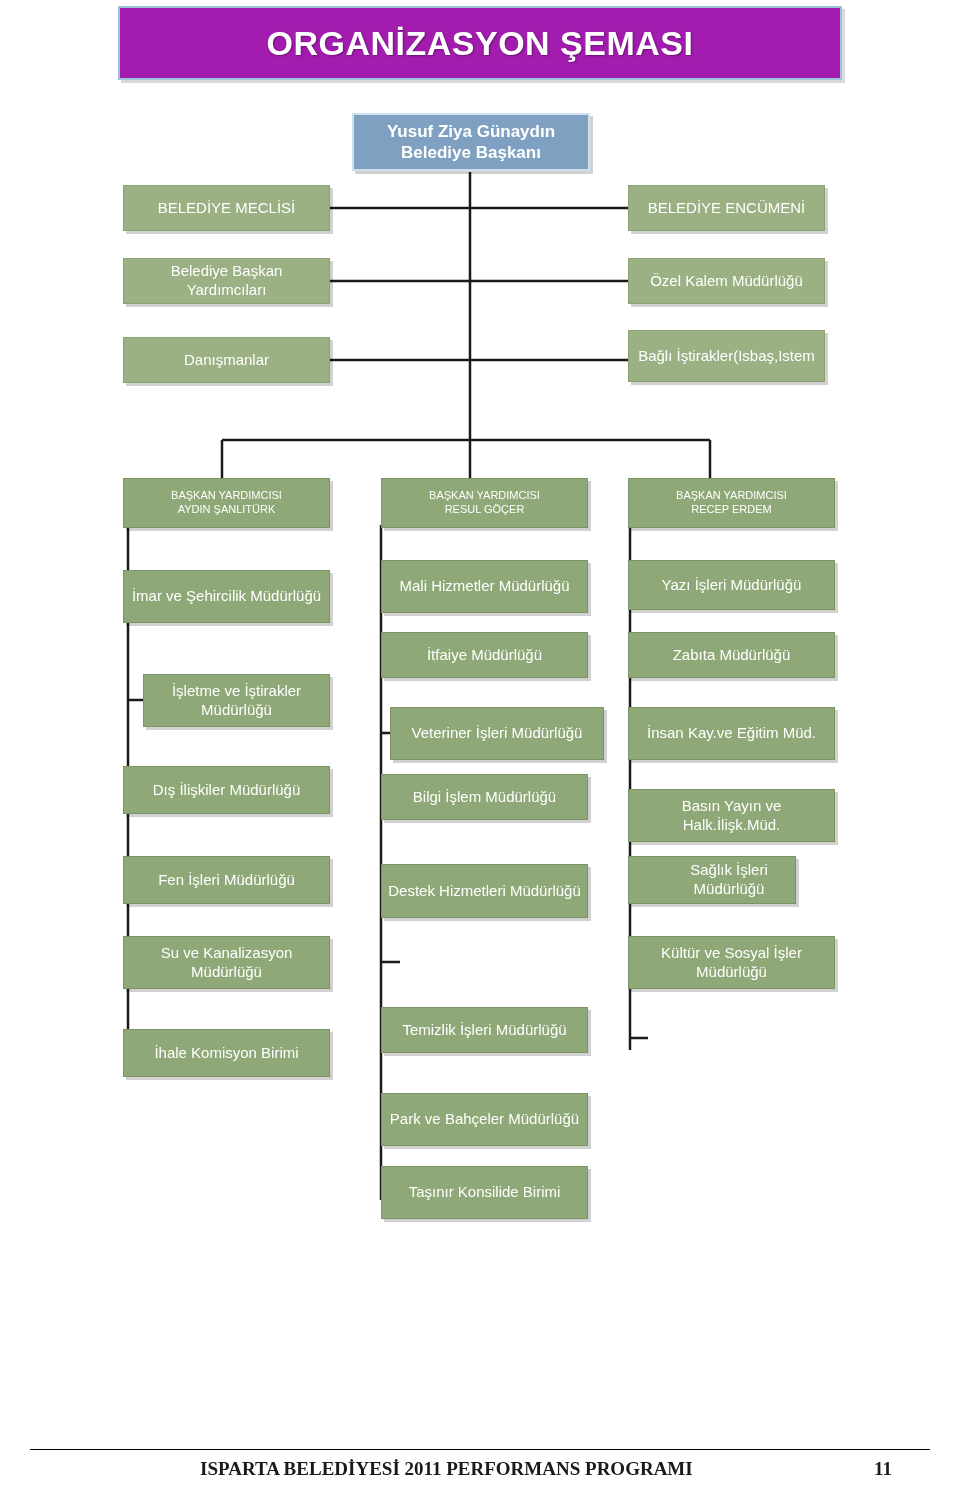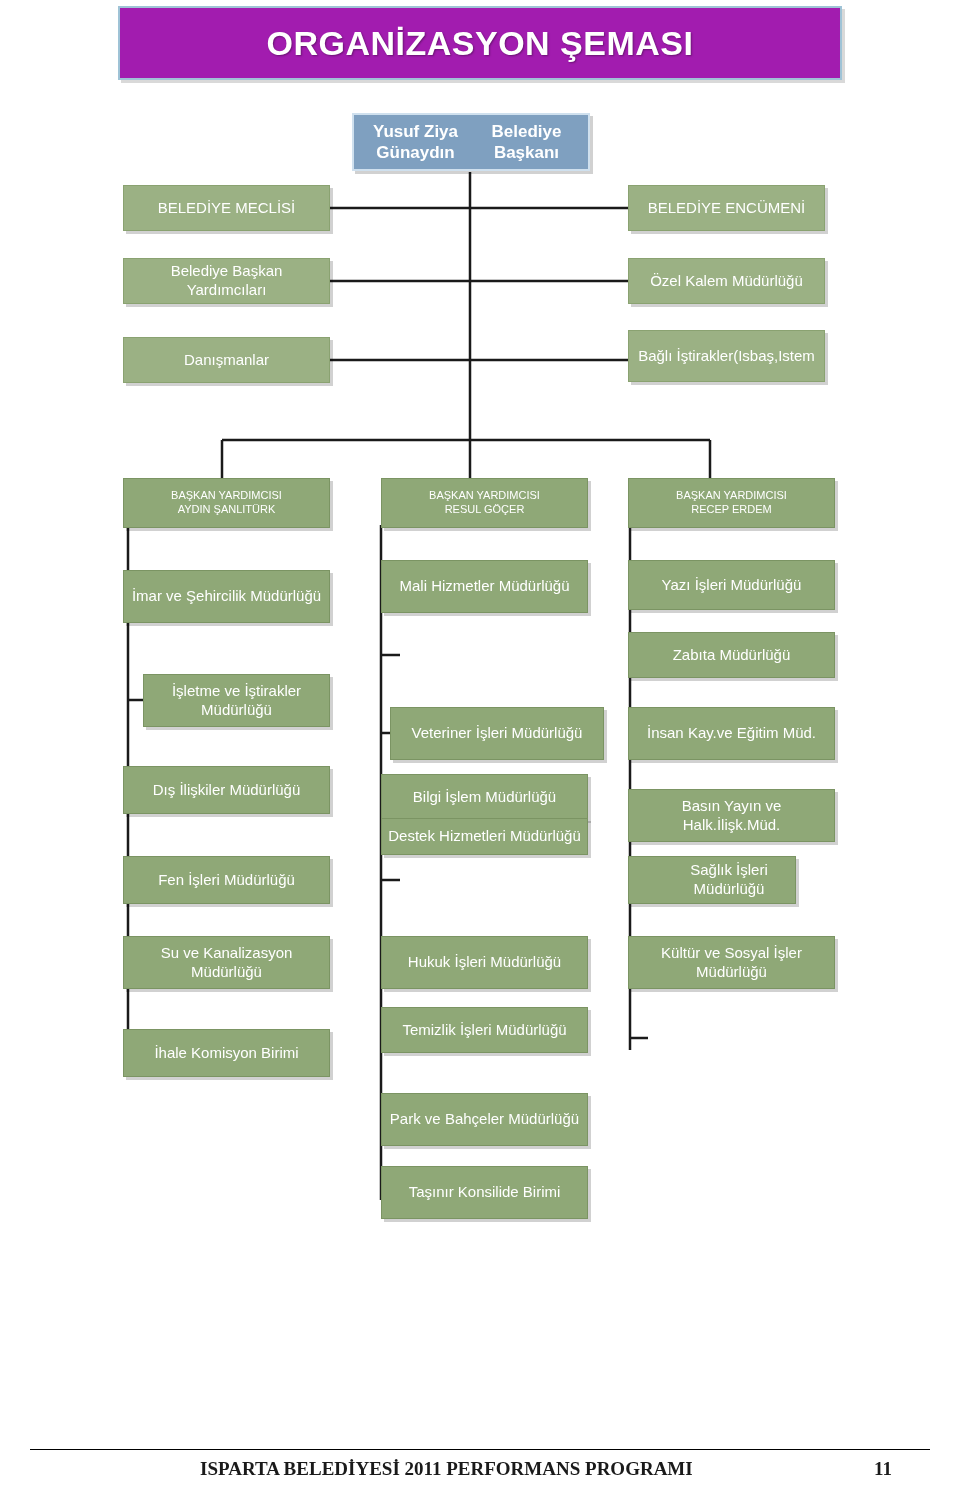--- a/index.html
+++ b/index.html
@@ -125,21 +125,21 @@
       <path d="M630 880 L648 880"></path>
       <path d="M630 962 L648 962"></path>
       <path d="M630 1038 L648 1038"></path>
     </g>
   </svg>
 
   <div class="title-banner">
     <span class="txt">ORGANİZASYON ŞEMASI</span>
   </div>
 
-  <div class="box chief" style="left:352px;top:113px;width:238px;height:58px;">
+  <div class="box chief" style="left:352px;top:113px;width:238px;height:58px;flex-direction:column;">
     <div class="inner">Yusuf Ziya Günaydın</div>
     <div class="inner">Belediye Başkanı</div>
   </div>
 
   <div class="box top" style="left:123px;top:185px;width:207px;height:46px;">
     <span class="inner">BELEDİYE MECLİSİ</span>
   </div>
   <div class="box top" style="left:628px;top:185px;width:197px;height:46px;">
     <span class="inner">BELEDİYE ENCÜMENİ</span>
   </div>
@@ -186,31 +186,31 @@
   <div class="box" style="left:123px;top:936px;width:207px;height:53px;">
     <span class="inner">Su ve Kanalizasyon Müdürlüğü</span>
   </div>
   <div class="box" style="left:123px;top:1029px;width:207px;height:48px;">
     <span class="inner">İhale Komisyon Birimi</span>
   </div>
 
   <div class="box" style="left:381px;top:560px;width:207px;height:53px;">
     <span class="inner">Mali Hizmetler Müdürlüğü</span>
   </div>
+  <div class="box" style="left:381px;top:632px;width:207px;height:46px;">
+    <span class="inner">İtfaiye Müdürlüğü</span>
+  </div>
   <div class="box" style="left:390px;top:707px;width:214px;height:53px;">
     <span class="inner">Veteriner İşleri Müdürlüğü</span>
   </div>
   <div class="box" style="left:381px;top:774px;width:207px;height:46px;">
     <span class="inner">Bilgi İşlem Müdürlüğü</span>
   </div>
-  <div class="box" style="left:381px;top:818px;width:207px;height:37px;justify-content:center;">
+  <div class="box" style="left:381px;top:864px;width:207px;height:54px;justify-content:center;">
     <span class="inner">Destek Hizmetleri Müdürlüğü</span>
-  </div>
-  <div class="box" style="left:381px;top:936px;width:207px;height:53px;">
-    <span class="inner">Hukuk İşleri Müdürlüğü</span>
   </div>
   <div class="box" style="left:381px;top:1007px;width:207px;height:46px;">
     <span class="inner">Temizlik İşleri Müdürlüğü</span>
   </div>
   <div class="box" style="left:381px;top:1093px;width:207px;height:53px;">
     <span class="inner">Park ve Bahçeler Müdürlüğü</span>
   </div>
   <div class="box" style="left:381px;top:1166px;width:207px;height:53px;">
     <span class="inner">Taşınır Konsilide Birimi</span>
   </div>

